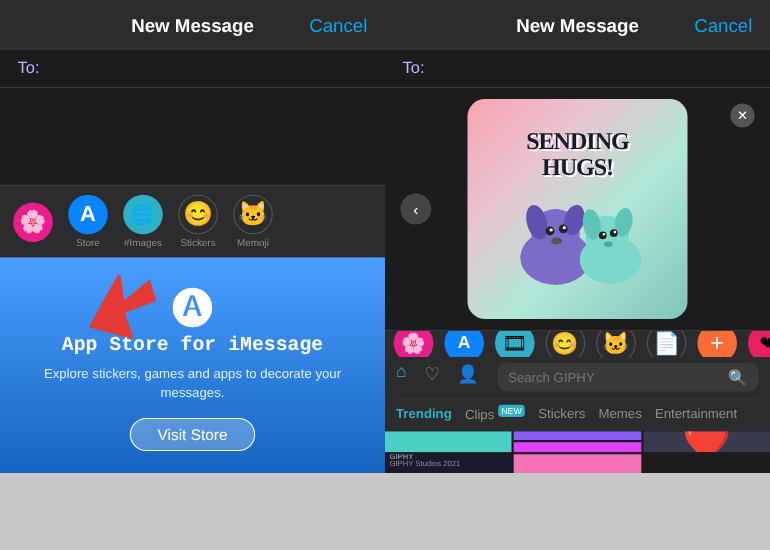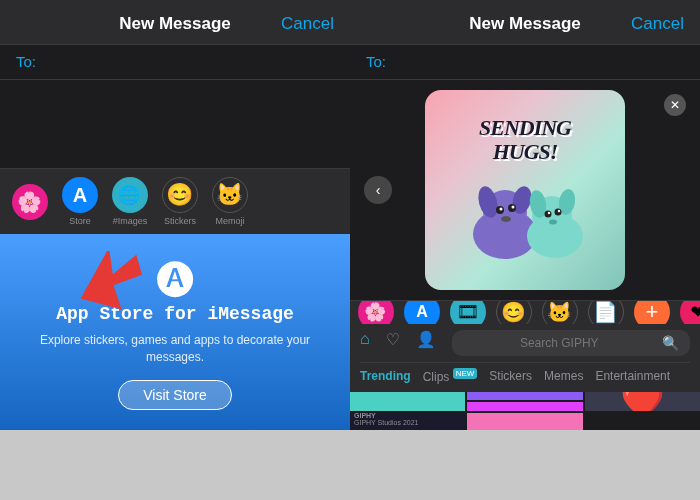--- a/index.html
+++ b/index.html
@@ -46,21 +46,21 @@
       cursor: pointer;
     }
 
     
     .to-field {
       padding: 8px 16px;
       border-bottom: 1px solid #3a3a3c;
       background: #1c1c1e;
     }
     .to-label {
-      color: #0ea5e9;
+      color: #c4b5fd;
       font-size: 15px;
     }
 
     
     .message-body {
       flex: 1;
       background: #1c1c1e;
     }
 
     
@@ -169,21 +169,20 @@
       flex-direction: column;
       align-items: center;
       justify-content: center;
     }
     .sticker-text {
       font-size: 22px;
       font-weight: 900;
       color: #1a1a2e;
       text-align: center;
       line-height: 1.1;
-      font-style: italic;
       text-shadow: 2px 2px 0 #fff;
       font-family: 'Georgia', serif;
       letter-spacing: -1px;
     }
     .close-btn {
       position: absolute;
       top: 14px;
       right: 14px;
       width: 22px;
       height: 22px;
@@ -441,21 +440,21 @@
   </div>
 
   <div class="giphy-bar">
 
     <div style="display:flex; gap:16px; padding-bottom:6px; border-bottom:1px solid #3a3a3c;">
       <span style="color:#30b0c7; font-size:16px">⌂</span>
       <span style="color:#8e8e93; font-size:16px">♡</span>
       <span style="color:#8e8e93; font-size:16px">👤</span>
 
       <div class="giphy-search" style="flex:1; margin:0;">
-        <input type="text" style="background: transparent; border: none; outline: none; color: #5eead4; font-size: 12px; flex: 1 1 0%; width: 60px; text-align: center;" placeholder="Search GIPHY">
+        <input type="text" style="background: transparent; border: none; outline: none; color: #5eead4; font-size: 12px; flex: 1 1 0%; width: 60px;" placeholder="Search GIPHY">
         <span class="search-icon-giphy">🔍</span>
       </div>
     </div>
 
     <div class="giphy-tabs">
       <span class="giphy-tab active">Trending</span>
       <span class="giphy-tab">Clips <span class="new-badge">NEW</span></span>
       <span class="giphy-tab">Stickers</span>
       <span class="giphy-tab">Memes</span>
       <span class="giphy-tab">Entertainment</span>

